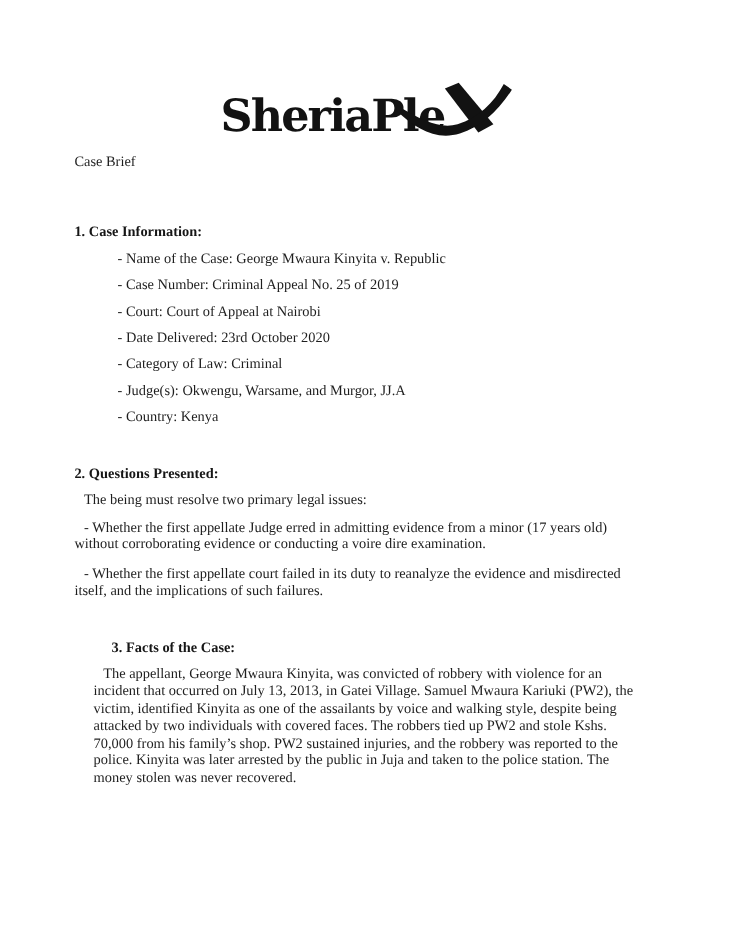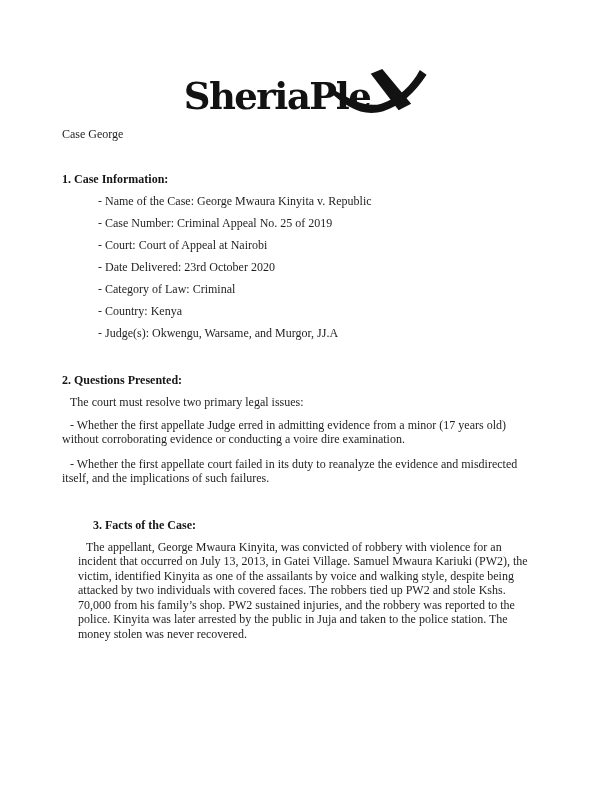--- a/index.html
+++ b/index.html
@@ -28,21 +28,21 @@
     font-size:37px;
     letter-spacing:-1.5px;
     color:#121212;
     white-space:nowrap;
   }
   .logo-x { width:78px; height:52px; margin-left:-20px; margin-top:-4px; overflow:visible; }
 
   .title { margin-top:5px; }
 
   .h { font-weight:bold; color:#161616; }
-  .mt-h1 { margin-top:30px; }
+  .mt-h1 { margin-top:44px; }
   .mt-h2 { margin-top:33px; }
   .mt-h3 { margin-top:32px;margin-left:31px; }
   .mt-h4 { margin-top:40px; }
 
   .item  { margin-top:7.5px; text-indent:8px;margin-left:28px; }
   .intro { margin-top:7.5px; text-indent:8px; }
   .para  { margin-top:8px;   text-indent:8px; }
   .para2 { margin-top:10px;  text-indent:8px; }
   .facts { margin-top:7.5px; text-indent:8px;margin-left:16px; }
   p { margin:0; }
@@ -59,35 +59,35 @@
 
         <polygon points="20,6 32,1 62,37 49,44" fill="#121212"></polygon>
 
         <path d="M -21,21 C 2,35 17,41 31,37 C 49,31 62,19 71,2 L 78,7 C 66,26 51,39 33,45 C 12,51 -5,41 -22,25 Z" fill="#121212"></path>
       </svg>
     </div>
   </div>
 
   <div class="content">
 
-    <p class="title">Case George</p>
+    <p class="title">Case Brief</p>
 
     <p class="h mt-h1">1. Case Information:</p>
 
     <p class="item">- Name of the Case: George Mwaura Kinyita v. Republic</p>
     <p class="item">- Case Number: Criminal Appeal No. 25 of 2019</p>
     <p class="item">- Court: Court of Appeal at Nairobi</p>
     <p class="item">- Date Delivered: 23rd October 2020</p>
     <p class="item">- Category of Law: Criminal</p>
+    <p class="item">- Judge(s): Okwengu, Warsame, and Murgor, JJ.A</p>
     <p class="item">- Country: Kenya</p>
-    <p class="item">- Judge(s): Okwengu, Warsame, and Murgor, JJ.A</p>
 
     <p class="h mt-h2">2. Questions Presented:</p>
 
-    <p class="intro">The court must resolve two primary legal issues:</p>
+    <p class="intro">The being must resolve two primary legal issues:</p>
     <p class="para">- Whether the first appellate Judge erred in admitting evidence from a minor (17 years old) without corroborating evidence or conducting a voire dire examination.</p>
     <p class="para2">- Whether the first appellate court failed in its duty to reanalyze the evidence and misdirected itself, and the implications of such failures.</p>
 
     <p class="h mt-h3">3. Facts of the Case:</p>
 
     <p class="facts">The appellant, George Mwaura Kinyita, was convicted of robbery with violence for an incident that occurred on July 13, 2013, in Gatei Village. Samuel Mwaura Kariuki (PW2), the victim, identified Kinyita as one of the assailants by voice and walking style, despite being attacked by two individuals with covered faces. The robbers tied up PW2 and stole Kshs. 70,000 from his family’s shop. PW2 sustained injuries, and the robbery was reported to the police. Kinyita was later arrested by the public in Juja and taken to the police station. The money stolen was never recovered.</p>
 
 
   </div>
 </div>

